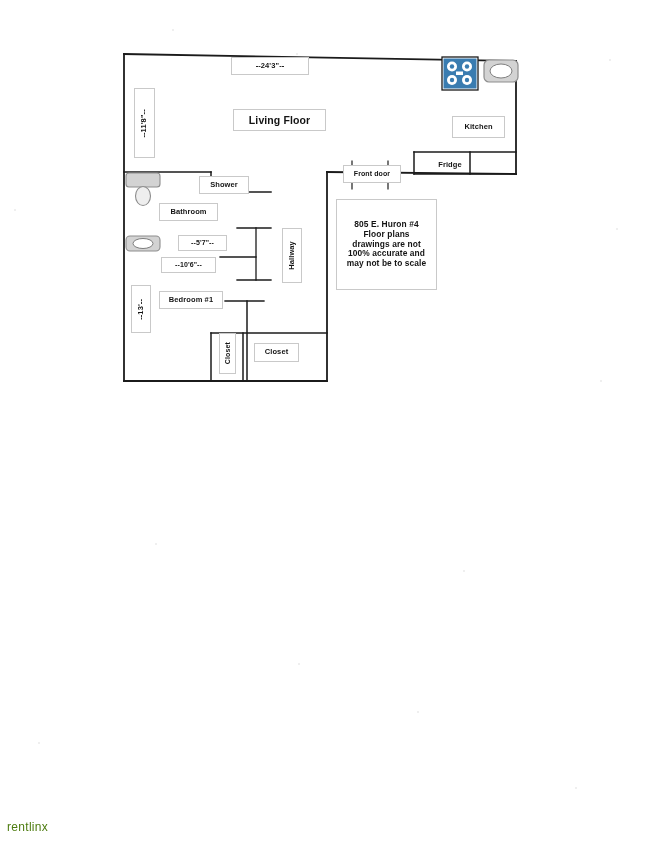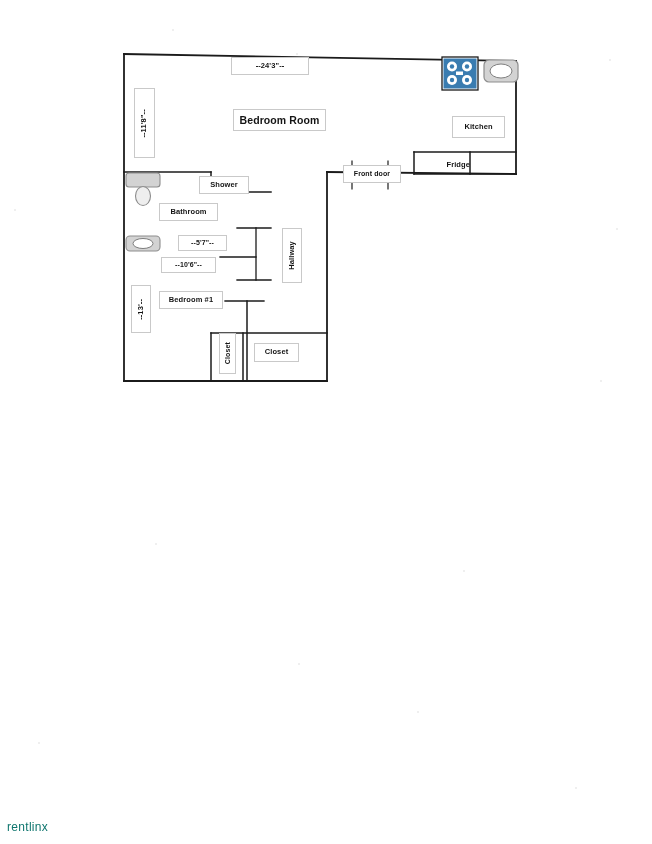--- a/index.html
+++ b/index.html
@@ -57,21 +57,21 @@
     transform: rotate(-90deg);
     white-space: nowrap;
     display: block;
   }
 
   
   #label-width-top      { left:231px; top:57px;  width:78px;  height:18px; font-size:7.5px; }
   #label-height-left    { left:134px; top:88px;  width:21px;  height:70px; font-size:7.5px; }
   #label-living-room    { left:233px; top:109px; width:93px;  height:22px; font-size:10.5px; }
   #label-kitchen        { left:452px; top:116px; width:53px;  height:22px; font-size:7.5px; }
-  #label-fridge         { left:430px; top:155px; width:40px;  height:21px; font-size:7.5px; border:none; background:transparent;justify-content:flex-end;}
+  #label-fridge         { left:430px; top:155px; width:40px;  height:21px; font-size:7.5px; border:none; background:transparent;}
   #label-front-door     { left:343px; top:165px; width:58px;  height:18px; font-size:7px; }
   #label-shower         { left:199px; top:176px; width:50px;  height:18px; font-size:7.5px;align-items:center; }
   #label-bathroom       { left:159px; top:203px; width:59px;  height:18px; font-size:7.5px;text-align:right; }
   #label-dim-57         { left:178px; top:235px; width:49px;  height:16px; font-size:7px; }
   #label-dim-106        { left:161px; top:257px; width:55px;  height:16px; font-size:7px; }
   #label-hallway        { left:282px; top:228px; width:20px;  height:55px; font-size:7.5px; }
   #label-height-left2   { left:131px; top:285px; width:20px;  height:48px; font-size:7.5px; }
   #label-bedroom1       { left:159px; top:291px; width:64px;  height:18px; font-size:7.5px; }
   #label-closet-small   { left:219px; top:333px; width:17px;  height:41px; font-size:7px; }
   #label-closet-big     { left:254px; top:343px; width:45px;  height:19px; font-size:7.5px; }
@@ -81,21 +81,21 @@
     padding: 2px;
   }
   #label-disclaimer div { width:100%; }
 
   
   #watermark {
     position: absolute;
     left: 7px;
     top: 820px;
     font-size: 12px;
-    color: #0f766e;
+    color: #4d7c0f;
     letter-spacing: .3px;
     font-family: "Liberation Sans", sans-serif;
   }
 </style>
 </head>
 <body>
 
 <div id="page">
 
   <div class="speck" style="left:172px;top:29px;width:2px;height:2px;"></div>
@@ -185,21 +185,21 @@
 
   <div class="lbl" id="label-width-top">
     <span>--24'3"--</span>
   </div>
 
   <div class="lbl" id="label-height-left">
     <span class="rot">--11'8"--</span>
   </div>
 
   <div class="lbl" id="label-living-room">
-    <span>Bedroom Room</span>
+    <span>Living Floor</span>
   </div>
 
   <div class="lbl" id="label-kitchen">
     <span>Kitchen</span>
   </div>
 
   <div class="lbl" id="label-fridge">
     <span>Fridge</span>
   </div>
 
@@ -236,16 +236,23 @@
   </div>
 
   <div class="lbl" id="label-closet-small">
     <span class="rot">Closet</span>
   </div>
 
   <div class="lbl" id="label-closet-big">
     <span>Closet</span>
   </div>
 
+  <div class="lbl" id="label-disclaimer">
+    <div>805 E. Huron #4</div>
+    <div>Floor plans</div>
+    <div>drawings are not</div>
+    <div>100% accurate and</div>
+    <div>may not be to scale</div>
+  </div>
 
   <div id="watermark">rentlinx</div>
 
 </div>
 
 </body></html>

